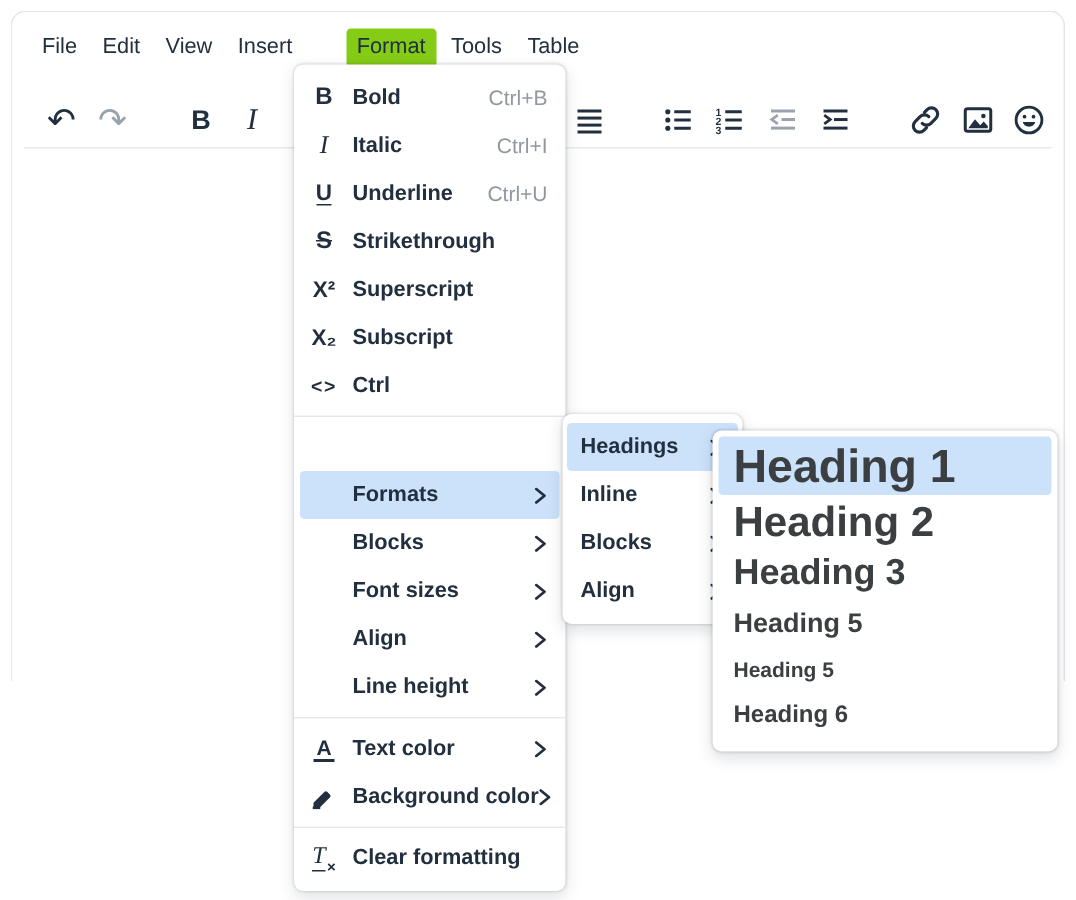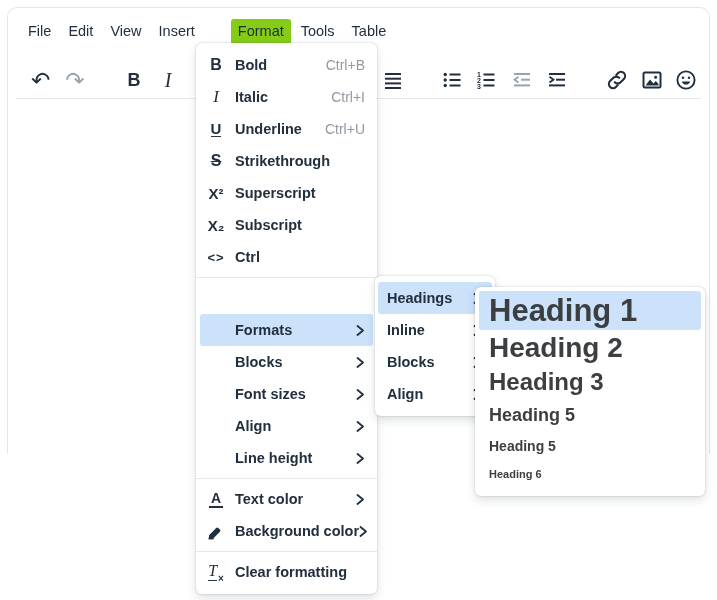--- a/index.html
+++ b/index.html
@@ -105,21 +105,21 @@
     margin: 0 4px; padding: 4px 10px; border-radius: 3px;
     color: #3b3f42; line-height: 1.0; white-space: nowrap; cursor: default;
     font-weight: 600;
   }
   .hmi.active { background: #cce2fa; }
   .h1 { font-size: 31px; }
   .h2 { font-size: 28px; }
   .h3 { font-size: 24px; }
   .h4 { font-size: 18px; padding-top: 8px; padding-bottom: 7px; }
   .h5 { font-size: 14px; padding-top: 8px; padding-bottom: 7px; }
-  .h6 { font-size: 11px; padding-top: 9px; padding-bottom: 6px; }
+  .h6 { font-size: 16px; padding-top: 9px; padding-bottom: 6px; }
 </style>
 </head>
 <body>
 
 <div class="editor-frame">
 
   <div class="menubar">
     <div class="menubar-item">File</div>
     <div class="menubar-item">Edit</div>
     <div class="menubar-item">View</div>

